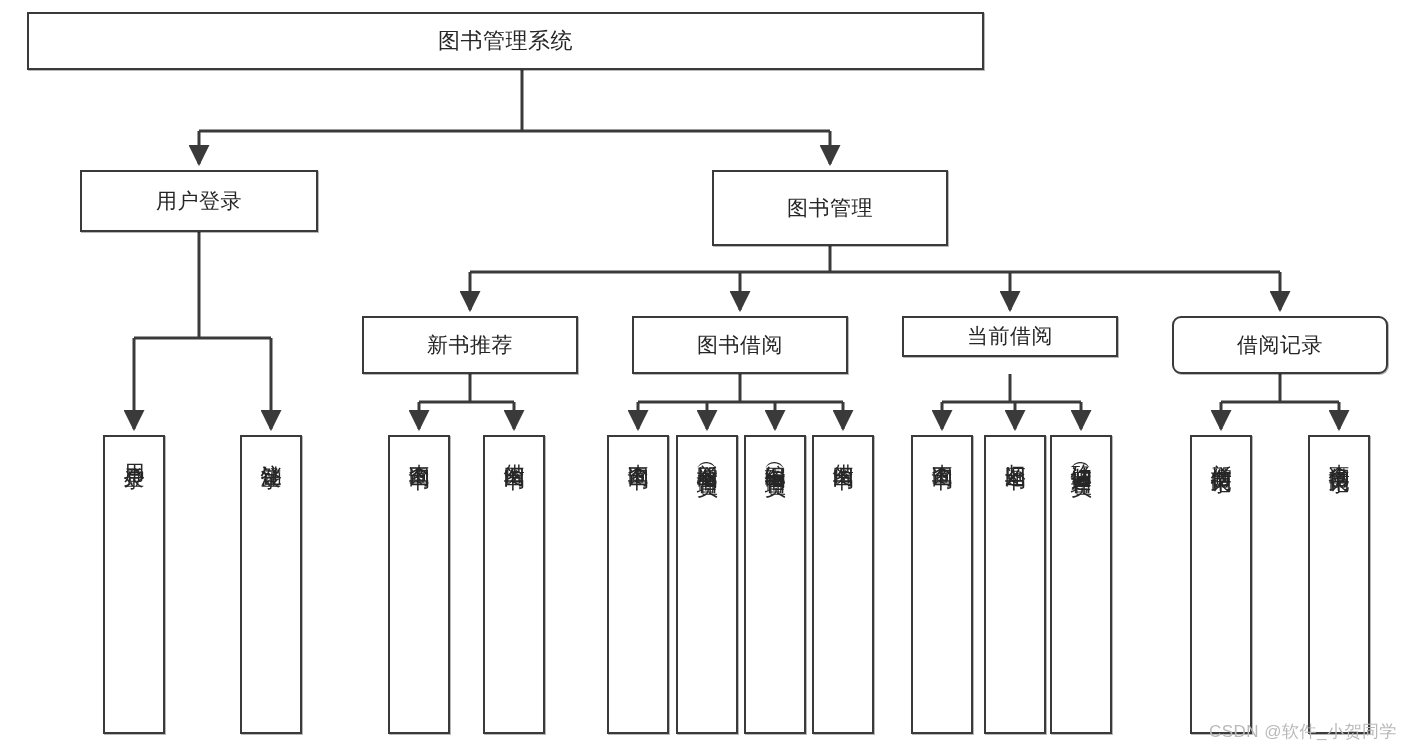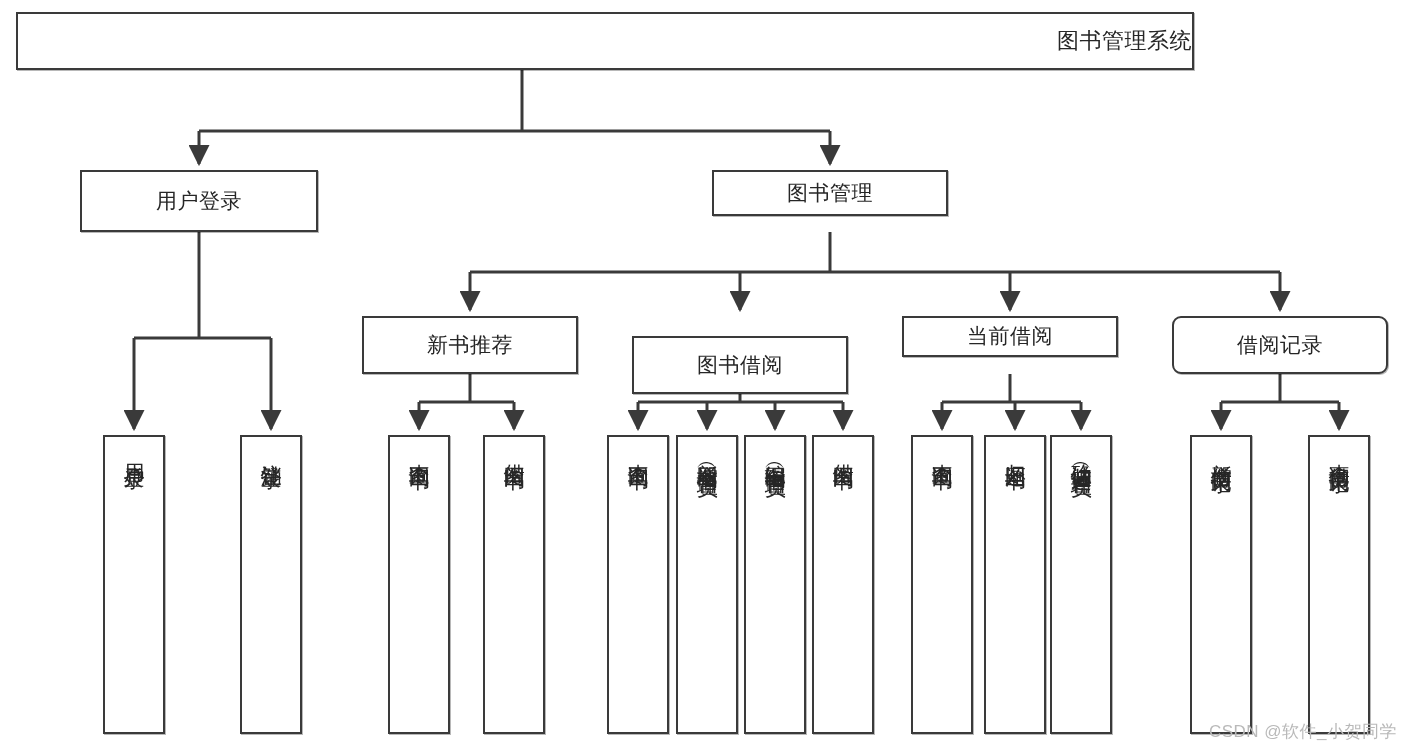--- a/index.html
+++ b/index.html
@@ -128,35 +128,35 @@
       <path d="M 1015 402 L 1015 429" marker-end="url(#arrowhead)"></path>
       <path d="M 1081 402 L 1081 429" marker-end="url(#arrowhead)"></path>
 
       <path d="M 1280 374 L 1280 402"></path>
       <path d="M 1221 402 L 1339 402"></path>
       <path d="M 1221 402 L 1221 429" marker-end="url(#arrowhead)"></path>
       <path d="M 1339 402 L 1339 429" marker-end="url(#arrowhead)"></path>
     </g>
   </svg>
 
-  <div class="node horiz root" style="left:16px; top:12px; width:1178px; height:58px;justify-content:flex-end;">
+  <div class="node horiz root" style="left:27px; top:12px; width:957px; height:58px;">
     <span class="node-label">图书管理系统</span>
   </div>
 
   <div class="node horiz" style="left:80px; top:170px; width:238px; height:62px;">
     <span class="node-label">用户登录</span>
   </div>
-  <div class="node horiz" style="left:712px; top:170px; width:236px; height:46px;">
+  <div class="node horiz" style="left:712px; top:170px; width:236px; height:76px;">
     <span class="node-label">图书管理</span>
   </div>
 
   <div class="node horiz" style="left:362px; top:316px; width:216px; height:58px;">
     <span class="node-label">新书推荐</span>
   </div>
-  <div class="node horiz" style="left:632px; top:316px; width:216px; height:58px;margin-top:20px;">
+  <div class="node horiz" style="left:632px; top:316px; width:216px; height:58px;">
     <span class="node-label">图书借阅</span>
   </div>
   <div class="node horiz" style="left:902px; top:316px; width:216px; height:41px;">
     <span class="node-label">当前借阅</span>
   </div>
   <div class="node horiz" style="left:1172px; top:316px; width:216px; height:58px;border-radius:9px;">
     <span class="node-label">借阅记录</span>
   </div>
 
   <div class="node vert" style="left:103px; top:435px; width:62px; height:299px;">

